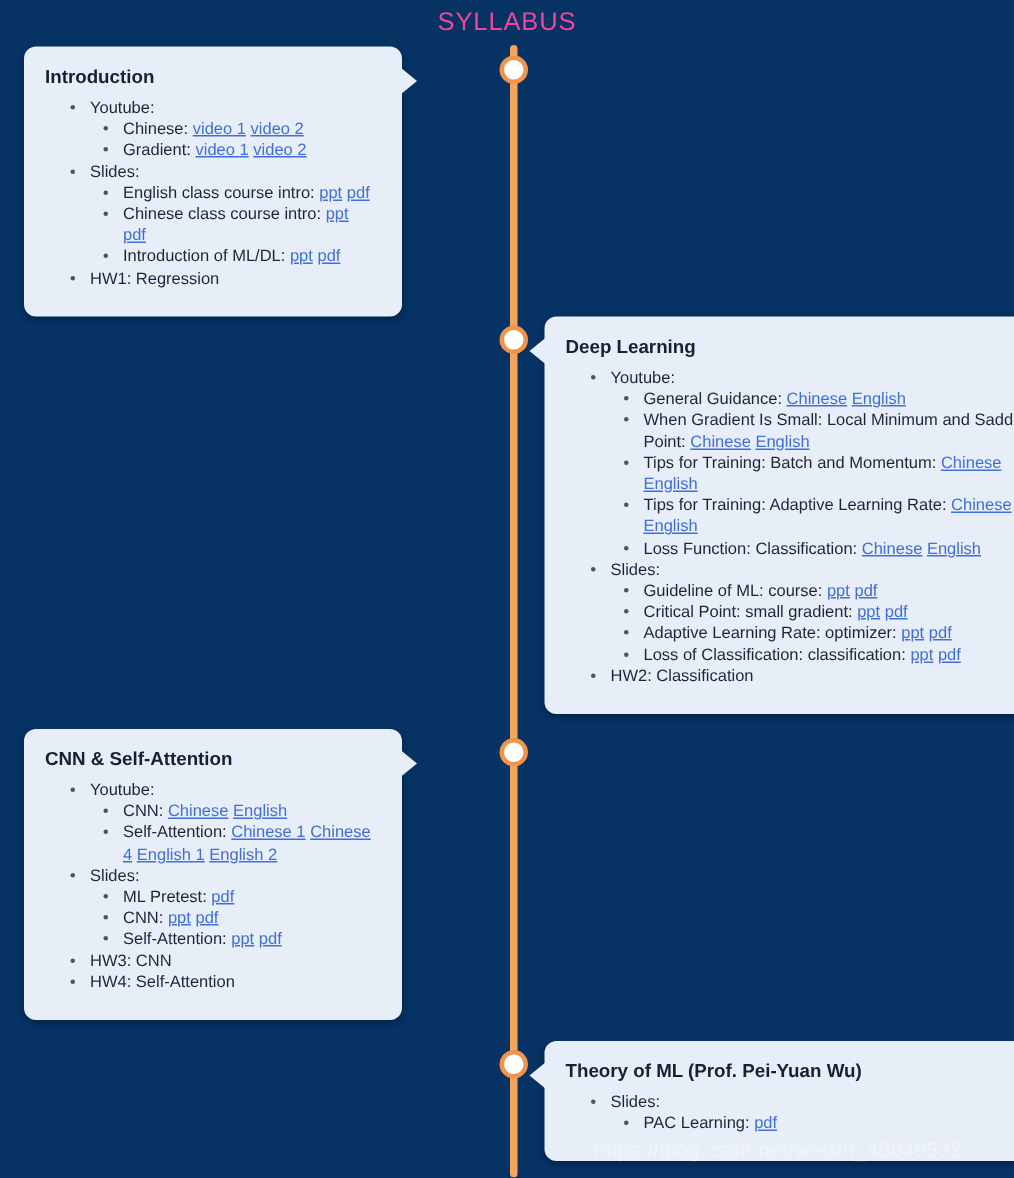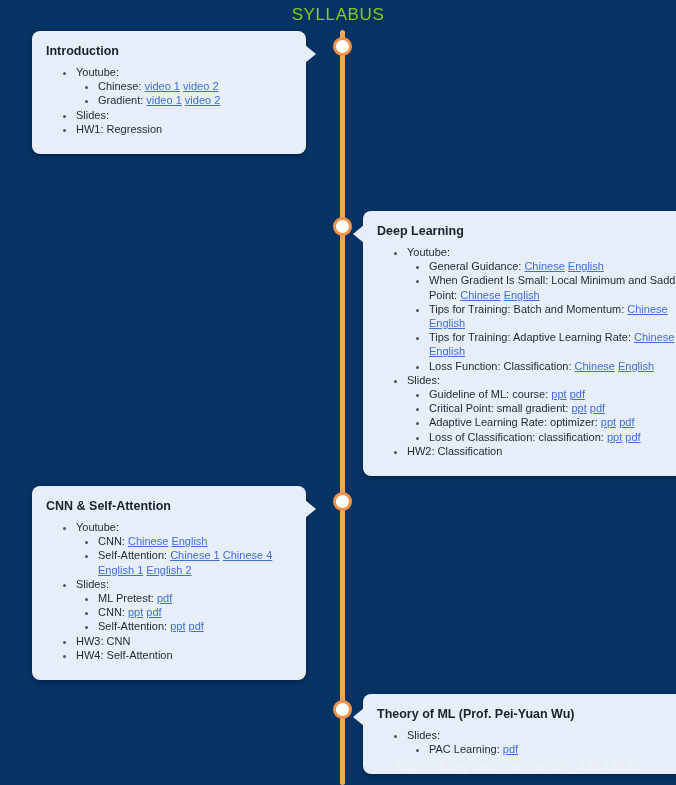--- a/index.html
+++ b/index.html
@@ -11,21 +11,21 @@
     height: 785px;
     background: #063264;
     font-family: "Liberation Sans", sans-serif;
     overflow: hidden;
     position: relative;
   }
 
   
   .page-title {
     text-align: center;
-    color: #84cc16;
+    color: #ec4899;
     font-size: 17px;
     font-weight: 400;
     letter-spacing: 0.6px;
     padding-top: 4px;
     margin: 0;
     line-height: 22px;
   }
 
   
   .timeline-axis {
@@ -52,21 +52,21 @@
   
   .card {
     position: absolute;
     background: #e8eef8;
     border-radius: 8px;
     box-sizing: border-box;
     padding: 12px 14px 14px 14px;
     box-shadow: 0 2px 4px rgba(0,0,0,0.28);
     z-index: 4;
   }
-  .card.left  { left: 32px;  width: 274px; }
+  .card.left  { left: 16px;  width: 252px; }
   .card.right { left: 363px; width: 342px; }
 
   
   .card.left::after {
     content: "";
     position: absolute;
     top: 14px;
     right: -10px;
     width: 0; height: 0;
     border-top: 9px solid transparent;
@@ -139,21 +139,25 @@
 
 <div id="timeline-root">
     <div class="timeline-dot" style="top: 37px;"></div>
     <div class="card left" style="top: 31px;">
       <div class="card-title">Introduction</div>
       <ul class="lvl1">
         <li><span>Youtube:</span><ul class="lvl2">
             <li><span>Chinese:</span> <a class="link" href="#">video 1</a> <a class="link" href="#">video 2</a></li>
             <li><span>Gradient:</span> <a class="link" href="#">video 1</a> <a class="link" href="#">video 2</a></li>
           </ul></li>
-        <li><span>Slides:</span></li>
+        <li><span>Slides:</span><ul class="lvl2">
+            <li><span>English class course intro:</span> <a class="link" href="#">ppt</a> <a class="link" href="#">pdf</a></li>
+            <li><span>Chinese class course intro:</span> <a class="link" href="#">ppt</a> <a class="link" href="#">pdf</a></li>
+            <li><span>Introduction of ML/DL:</span> <a class="link" href="#">ppt</a> <a class="link" href="#">pdf</a></li>
+          </ul></li>
         <li><span>HW1: Regression</span></li>
       </ul>
     </div>
     <div class="timeline-dot" style="top: 217px;"></div>
     <div class="card right" style="top: 211px;">
       <div class="card-title">Deep Learning</div>
       <ul class="lvl1">
         <li><span>Youtube:</span><ul class="lvl2">
             <li><span>General Guidance:</span> <a class="link" href="#">Chinese</a> <a class="link" href="#">English</a></li>
             <li><span>When Gradient Is Small: Local Minimum and Saddle Point:</span> <a class="link" href="#">Chinese</a> <a class="link" href="#">English</a></li>

